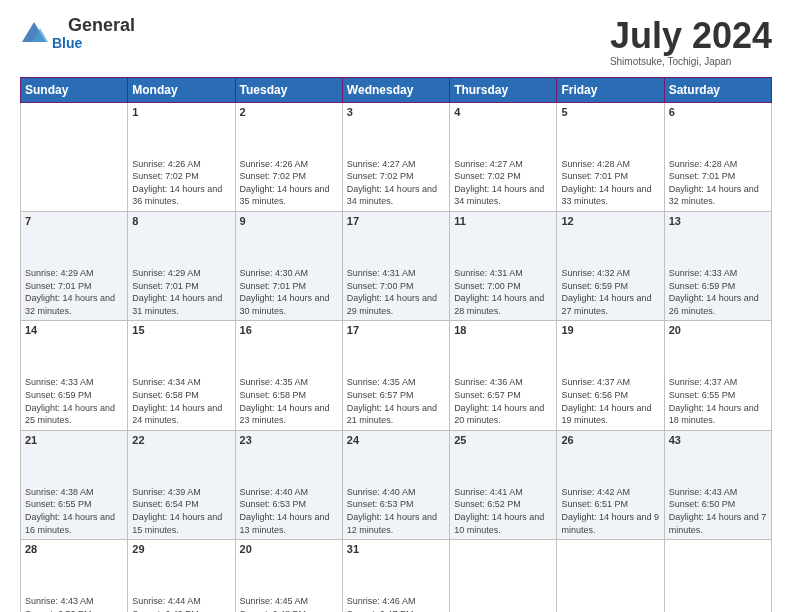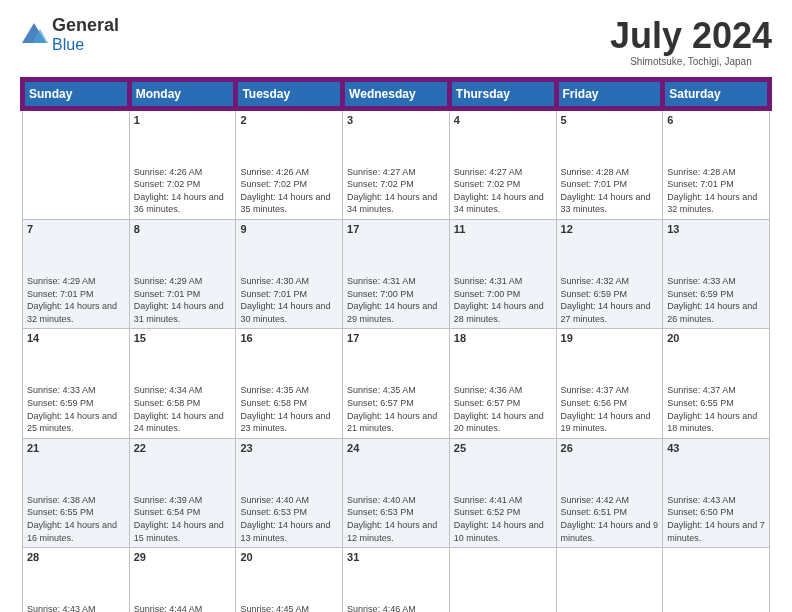--- a/index.html
+++ b/index.html
@@ -29,33 +29,34 @@
     }
     .logo-text {
       display: flex;
       flex-direction: column;
       line-height: 1.1;
     }
     .logo-general {
       font-size: 18px;
       font-weight: bold;
       color: #333;
+      margin-left: 16px;
     }
     .logo-blue {
-      font-size: 16px;
-      font-weight: normal;
+      font-size: 14px;
+      font-weight: bold;
       color: #1a6bb5;
     }
     .logo-icon {
       width: 28px;
       height: 28px;
       margin-right: 4px;
     }
     .title-block {
-      text-align: center;
+      text-align: left;
     }
     .month-title {
       font-size: 36px;
       font-weight: bold;
       color: #333;
       line-height: 1.1;
     }
     .location-title {
       font-size: 10px;
       color: #555;
@@ -65,21 +66,21 @@
       border-collapse: collapse;
       flex: 1;
     }
     .calendar th {
       background-color: #2a6db5;
       color: #fff;
       font-size: 12px;
       font-weight: bold;
       padding: 5px 4px;
       text-align: left;
-      border: 5px solid #701a75;
+      border: 1px solid #701a75;
     }
     .calendar td {
       vertical-align: top;
       border: 1px solid #c0c0c0;
       padding: 3px 4px;
       font-size: 9.5px;
       color: #333;
       width: calc(100% / 7);
     }
     .day-number {

